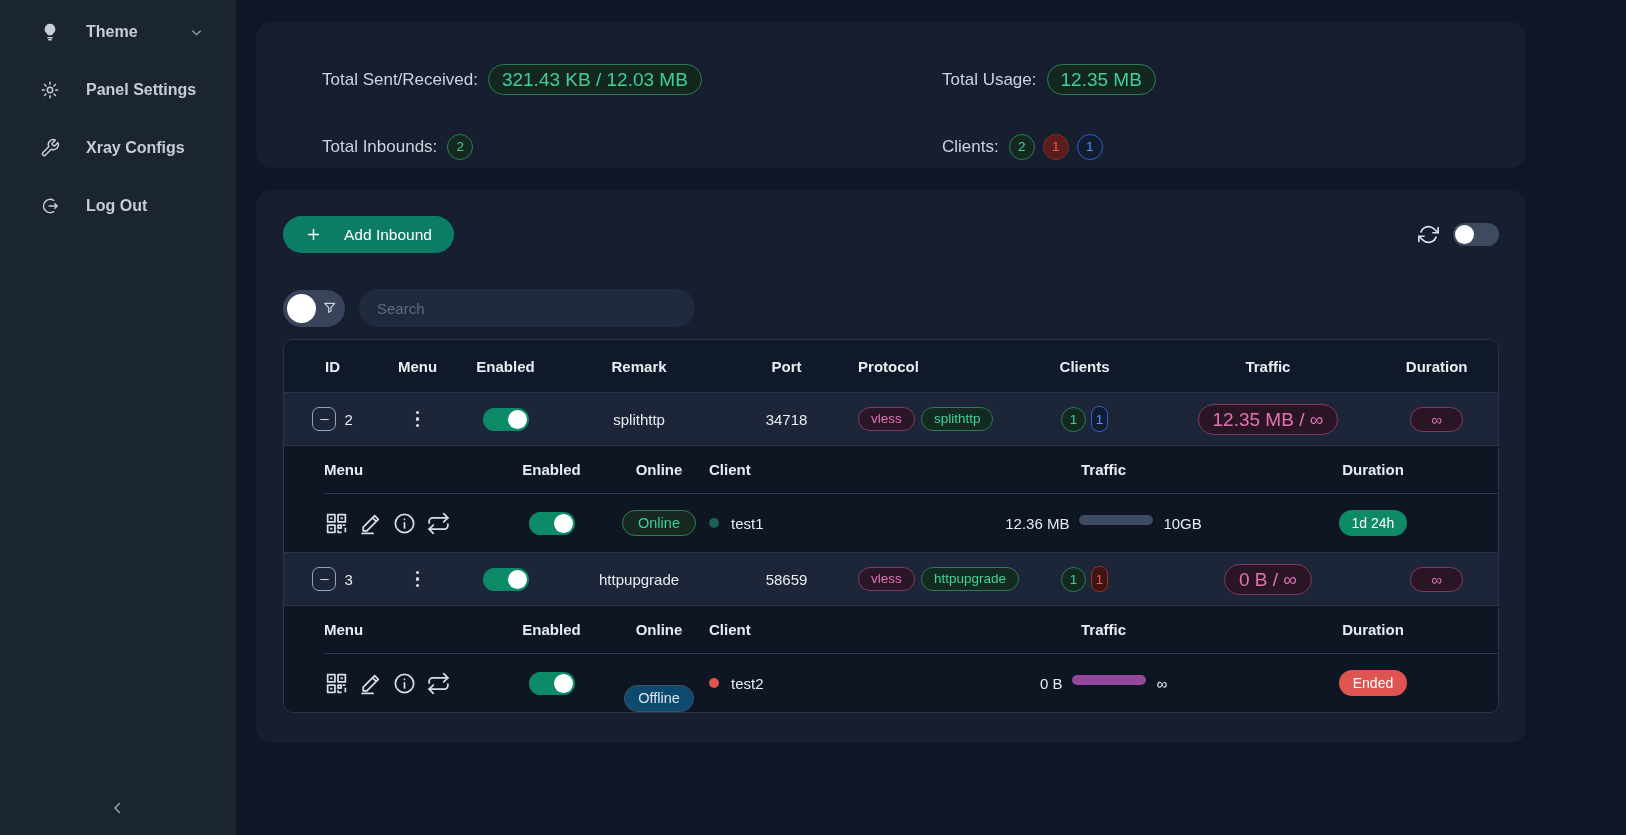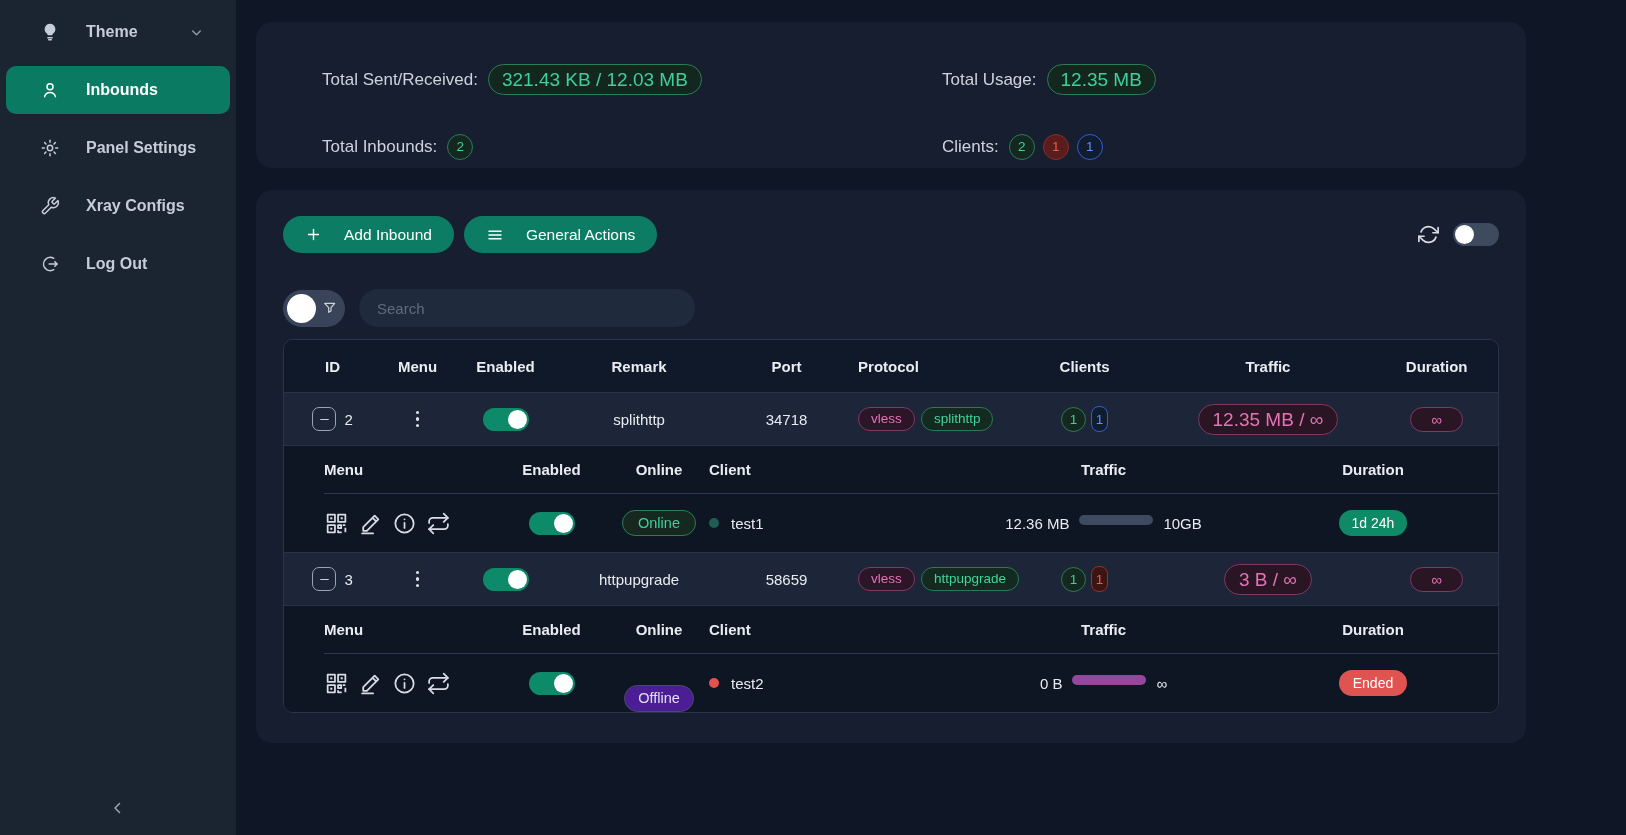--- a/index.html
+++ b/index.html
@@ -95,21 +95,21 @@
 
   .tag { display:inline-flex; align-items:center; border-radius:999px; padding:4px 12px; font-size:13.5px; line-height:1; }
   .tag-vless { background:#2a1626; border:1px solid #7e3a63; color:#e671b8; }
   .tag-green { background:#132a20; border:1px solid #2c7a52; color:#43d39e; }
   .sq-badge { width:17px; height:26px; border-radius:8px; display:inline-flex; align-items:center; justify-content:center; font-size:13.5px; }
   .sq-blue { border:1.5px solid #2d5fd6; color:#5b8ff9; background:#111c31; }
   .sq-red  { border:1.5px solid #9c2f27; color:#ee5a4f; background:#3c1412; }
   .pill-pink { background:#291523; border:1px solid #7e3a63; color:#e473b5; padding:5px 14px; }
   .pill-inf  { padding:4px 20px; font-size:15px; }
   .pill-online  { background:#16281f; border:1px solid #2a7d56; color:#3ecf9b; padding:5px 15px; font-size:14.5px; }
-  .pill-offline { background:#4c1d95; border:1px solid #444f63; color:#dfe3e9; padding:5px 13px; font-size:14.5px;margin-top:31px; }
+  .pill-offline { background:#0c4a6e; border:1px solid #444f63; color:#dfe3e9; padding:5px 13px; font-size:14.5px;margin-top:31px; }
   .pill-solid-green { background:#0f8a66; color:#fff; padding:6px 13px; font-size:14px; }
   .pill-solid-red   { background:#df5450; color:#fff; padding:6px 14px; font-size:14px; }
 
   .client-dot { width:10px; height:10px; border-radius:50%; flex-shrink:0; }
   .dot-teal { background:#1f5f52; }
   .dot-red  { background:#e0534e; }
 
   .traffic-wrap { display:flex; gap:10px; }
   .bar { width:74px; height:10px; border-radius:5px; background:#3e4a5f; }
   .bar.purple { background:#93489c; }
@@ -126,29 +126,20 @@
         <path fill="currentColor" stroke="none" d="M12 2a6.5 6.5 0 0 0-3.8 11.7c.6.5 1 1.3 1.1 2.1h5.4c.1-.8.5-1.6 1.1-2.1A6.5 6.5 0 0 0 12 2z"></path>
         <path d="M9.5 18.8h5M10.5 21.3h3"></path>
       </svg>
     </span>
     <span>Theme</span>
     <span class="chev">
       <svg width="15" height="15" viewBox="0 0 24 24" fill="none" stroke="currentColor" stroke-width="2.4" stroke-linecap="round" stroke-linejoin="round">
           <path d="M6 9.5l6 6 6-6"></path>
         </svg>
     </span>
-  </div>
-  <div class="side-item active">
-    <span>
-      <svg width="20" height="20" viewBox="0 0 24 24" fill="none" stroke="currentColor" stroke-width="1.8" stroke-linecap="round" stroke-linejoin="round">
-        <circle cx="12" cy="8" r="3.6"></circle>
-          <path d="M5.5 20c.8-3.2 3.4-5 6.5-5s5.7 1.8 6.5 5"></path>
-      </svg>
-    </span>
-    <span>Inbounds</span>
   </div>
   <div class="side-item">
     <span>
       <svg width="20" height="20" viewBox="0 0 24 24" fill="none" stroke="currentColor" stroke-width="1.8" stroke-linecap="round" stroke-linejoin="round">
         <circle cx="12" cy="12" r="3.2"></circle>
         <path d="M12 2.8v2.4M12 18.8v2.4M2.8 12h2.4M18.8 12h2.4M5.5 5.5l1.7 1.7M16.8 16.8l1.7 1.7M18.5 5.5l-1.7 1.7M7.2 16.8l-1.7 1.7"></path>
       </svg>
     </span>
     <span>Panel Settings</span>
   </div>
@@ -203,26 +194,20 @@
 
   <section class="card actions-card">
 
     <div class="toolbar-row">
       <button class="btn-green">
         <svg width="17" height="17" viewBox="0 0 24 24" fill="none" stroke="currentColor" stroke-width="2" stroke-linecap="round">
             <path d="M12 5v14M5 12h14"></path>
           </svg>
         <span>Add Inbound</span>
       </button>
-      <button class="btn-green">
-        <svg width="18" height="18" viewBox="0 0 24 24" fill="none" stroke="currentColor" stroke-width="2" stroke-linecap="round">
-            <path d="M4 7h16M4 12h16M4 17h16"></path>
-          </svg>
-        <span>General Actions</span>
-      </button>
       <div class="toolbar-right">
         <span class="icon-btn">
           <svg width="21" height="21" viewBox="0 0 24 24" fill="none" stroke="currentColor" stroke-width="1.9" stroke-linecap="round" stroke-linejoin="round">
             <polyline points="23 4 23 10 17 10"></polyline>
               <polyline points="1 20 1 14 7 14"></polyline>
             <path d="M3.51 9a9 9 0 0 1 14.85-3.36L23 10M1 14l4.64 4.36A9 9 0 0 0 20.49 15"></path>
           </svg>
         </span>
         <div class="switch off"></div>
       </div>
@@ -381,21 +366,21 @@
         <div>58659</div>
         <div class="cell-protocol">
           <span class="tag tag-vless">vless</span>
           <span class="tag tag-green">httpupgrade</span>
         </div>
         <div>
           <span class="badge-circle bc-green" style="width:25px;height:25px;">1</span>
           <span class="sq-badge sq-red" style="margin-left:-3px;">1</span>
         </div>
         <div>
-            <span class="pill pill-pink">3 B / ∞</span>
+            <span class="pill pill-pink">0 B / ∞</span>
           </div>
         <div>
             <span class="pill pill-pink pill-inf">∞</span>
           </div>
       </div>
 
       <div class="sub-section">
         <div class="sub-row sub-head">
           <div>Menu</div>
           <div>Enabled</div>

